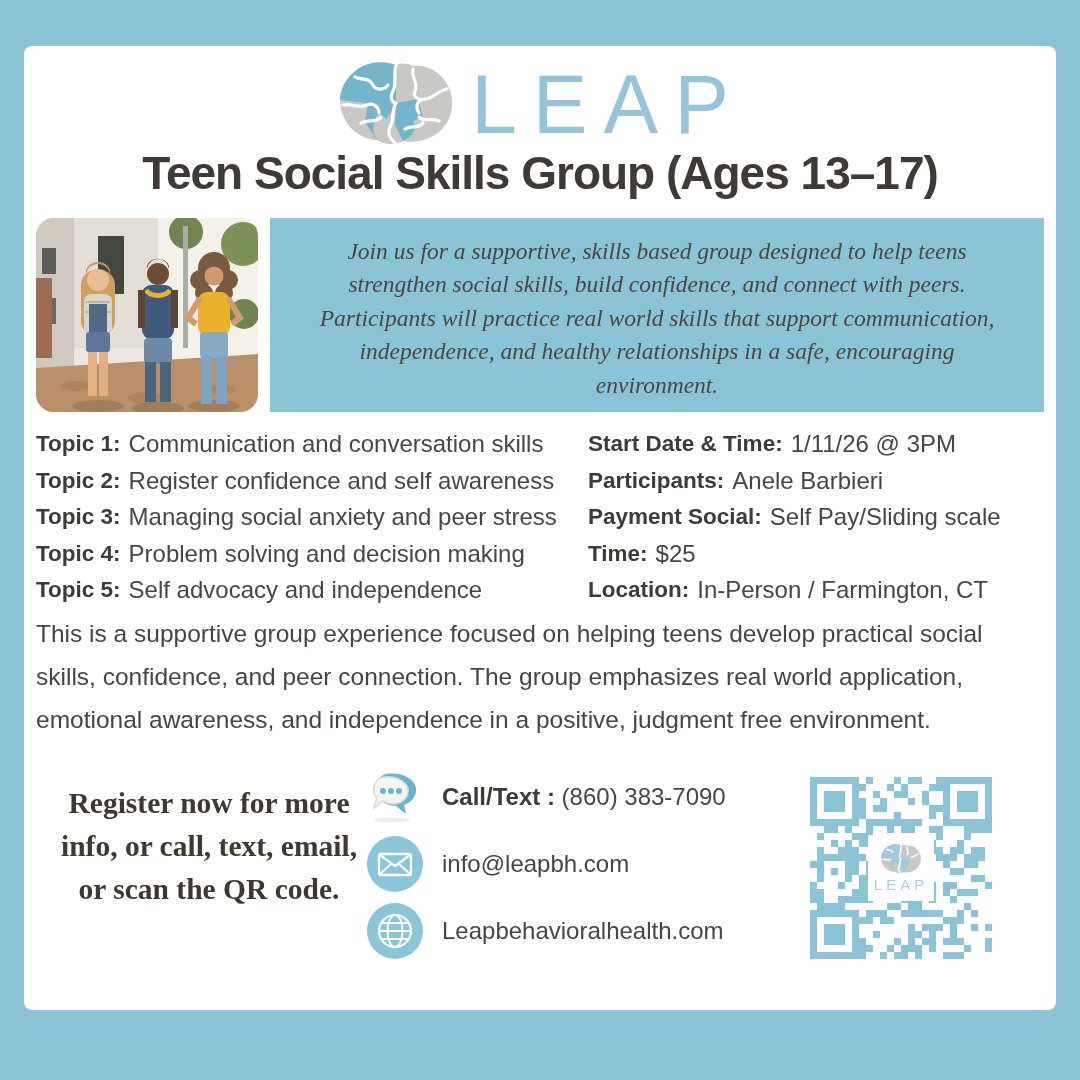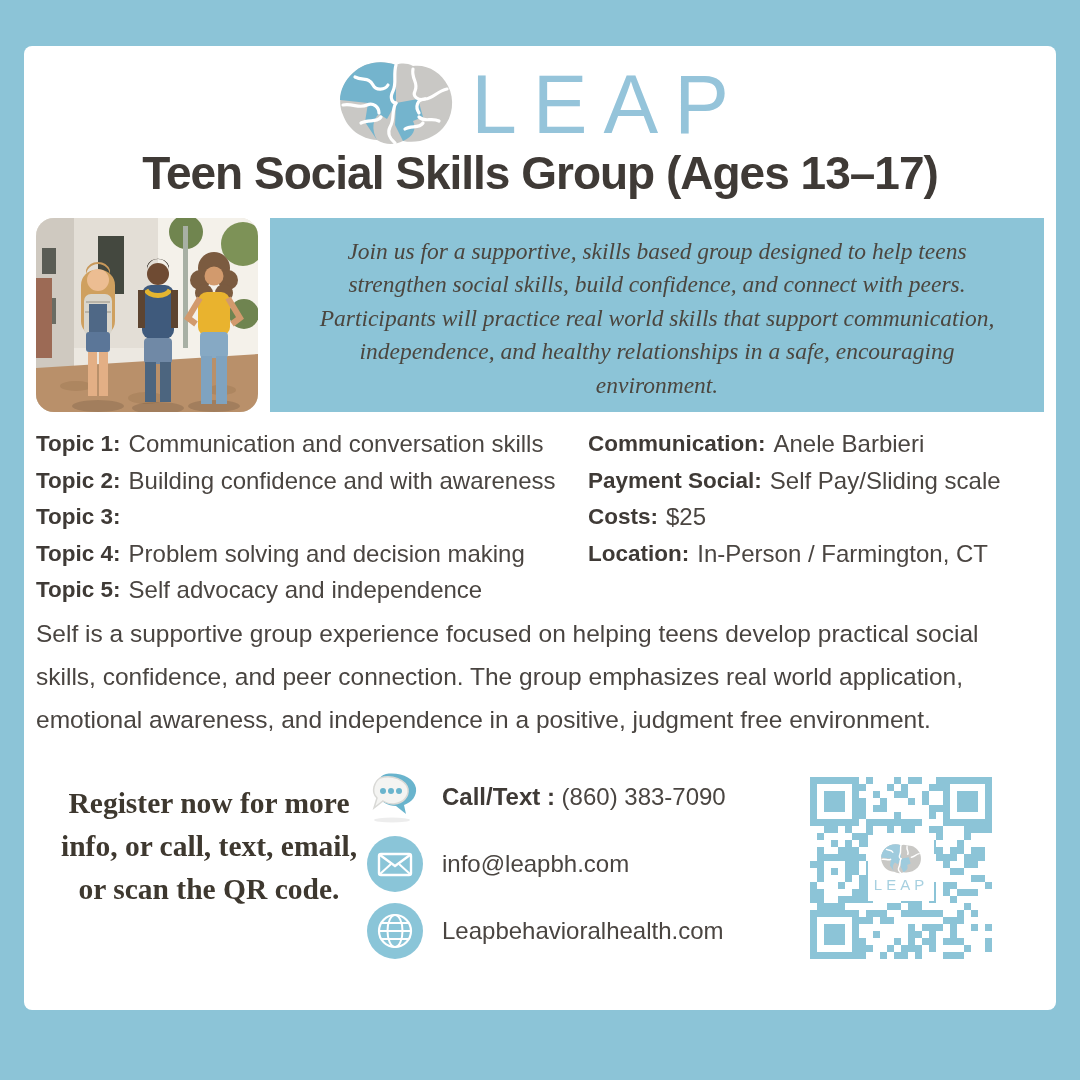--- a/index.html
+++ b/index.html
@@ -190,55 +190,60 @@
     <div class="intro-text">Join us for a supportive, skills based group designed to help teens strengthen social skills, build confidence, and connect with peers. Participants will practice real world skills that support communication, independence, and healthy relationships in a safe, encouraging environment.</div>
   </div>
 
   <div class="topics">
     <div class="info-row">
         <span class="info-label">Topic 1:</span>
         <span class="info-value">Communication and conversation skills</span>
       </div>
     <div class="info-row">
         <span class="info-label">Topic 2:</span>
-        <span class="info-value">Building confidence and with awareness</span>
+        <span class="info-value">Register confidence and self awareness</span>
       </div>
     <div class="info-row">
         <span class="info-label">Topic 3:</span>
+        <span class="info-value">Managing social anxiety and peer stress</span>
       </div>
     <div class="info-row">
         <span class="info-label">Topic 4:</span>
         <span class="info-value">Problem solving and decision making</span>
       </div>
     <div class="info-row">
         <span class="info-label">Topic 5:</span>
         <span class="info-value">Self advocacy and independence</span>
       </div>
   </div>
 
   <div class="details">
     <div class="info-row">
-        <span class="info-label">Communication:</span>
+        <span class="info-label">Start Date &amp; Time:</span>
+        <span class="info-value">1/11/26 @ 3PM</span>
+      </div>
+    <div class="info-row">
+        <span class="info-label">Participants:</span>
         <span class="info-value">Anele Barbieri</span>
       </div>
     <div class="info-row">
         <span class="info-label">Payment Social:</span>
         <span class="info-value">Self Pay/Sliding scale</span>
       </div>
     <div class="info-row">
-        <span class="info-label">Costs:</span>
+        <span class="info-label">Time:</span>
         <span class="info-value">$25</span>
       </div>
     <div class="info-row">
         <span class="info-label">Location:</span>
         <span class="info-value">In-Person / Farmington, CT</span>
       </div>
   </div>
 
-  <div class="description">Self is a supportive group experience focused on helping teens develop practical social skills, confidence, and peer connection. The group emphasizes real world application, emotional awareness, and independence in a positive, judgment free environment.</div>
+  <div class="description">This is a supportive group experience focused on helping teens develop practical social skills, confidence, and peer connection. The group emphasizes real world application, emotional awareness, and independence in a positive, judgment free environment.</div>
 
   <div class="register">Register now for more info, or call, text, email, or scan the QR code.</div>
 
   <div class="contacts">
     <div class="contact-row">
       <span class="contact-icon">
         <svg viewBox="0 0 58 58">
           <path d="M20 6 C35 4 48 10 50 20 C51 28 46 34 38 37 L40 46 L30 38 C22 38 14 34 12 26 C10 16 12 8 20 6 Z" fill="#69b4cd"></path>
           <path d="M14 10 C26 6 40 12 42 21 C43 29 37 35 28 36 C24 36 20 35 17 33 L8 40 L11 30 C8 27 7 23 8 19 C9 15 11 12 14 10 Z" fill="#f4f4f2" stroke="#d9d9d6" stroke-width="1.5"></path>
           <circle cx="17" cy="23" r="3" fill="#69b4cd"></circle>

